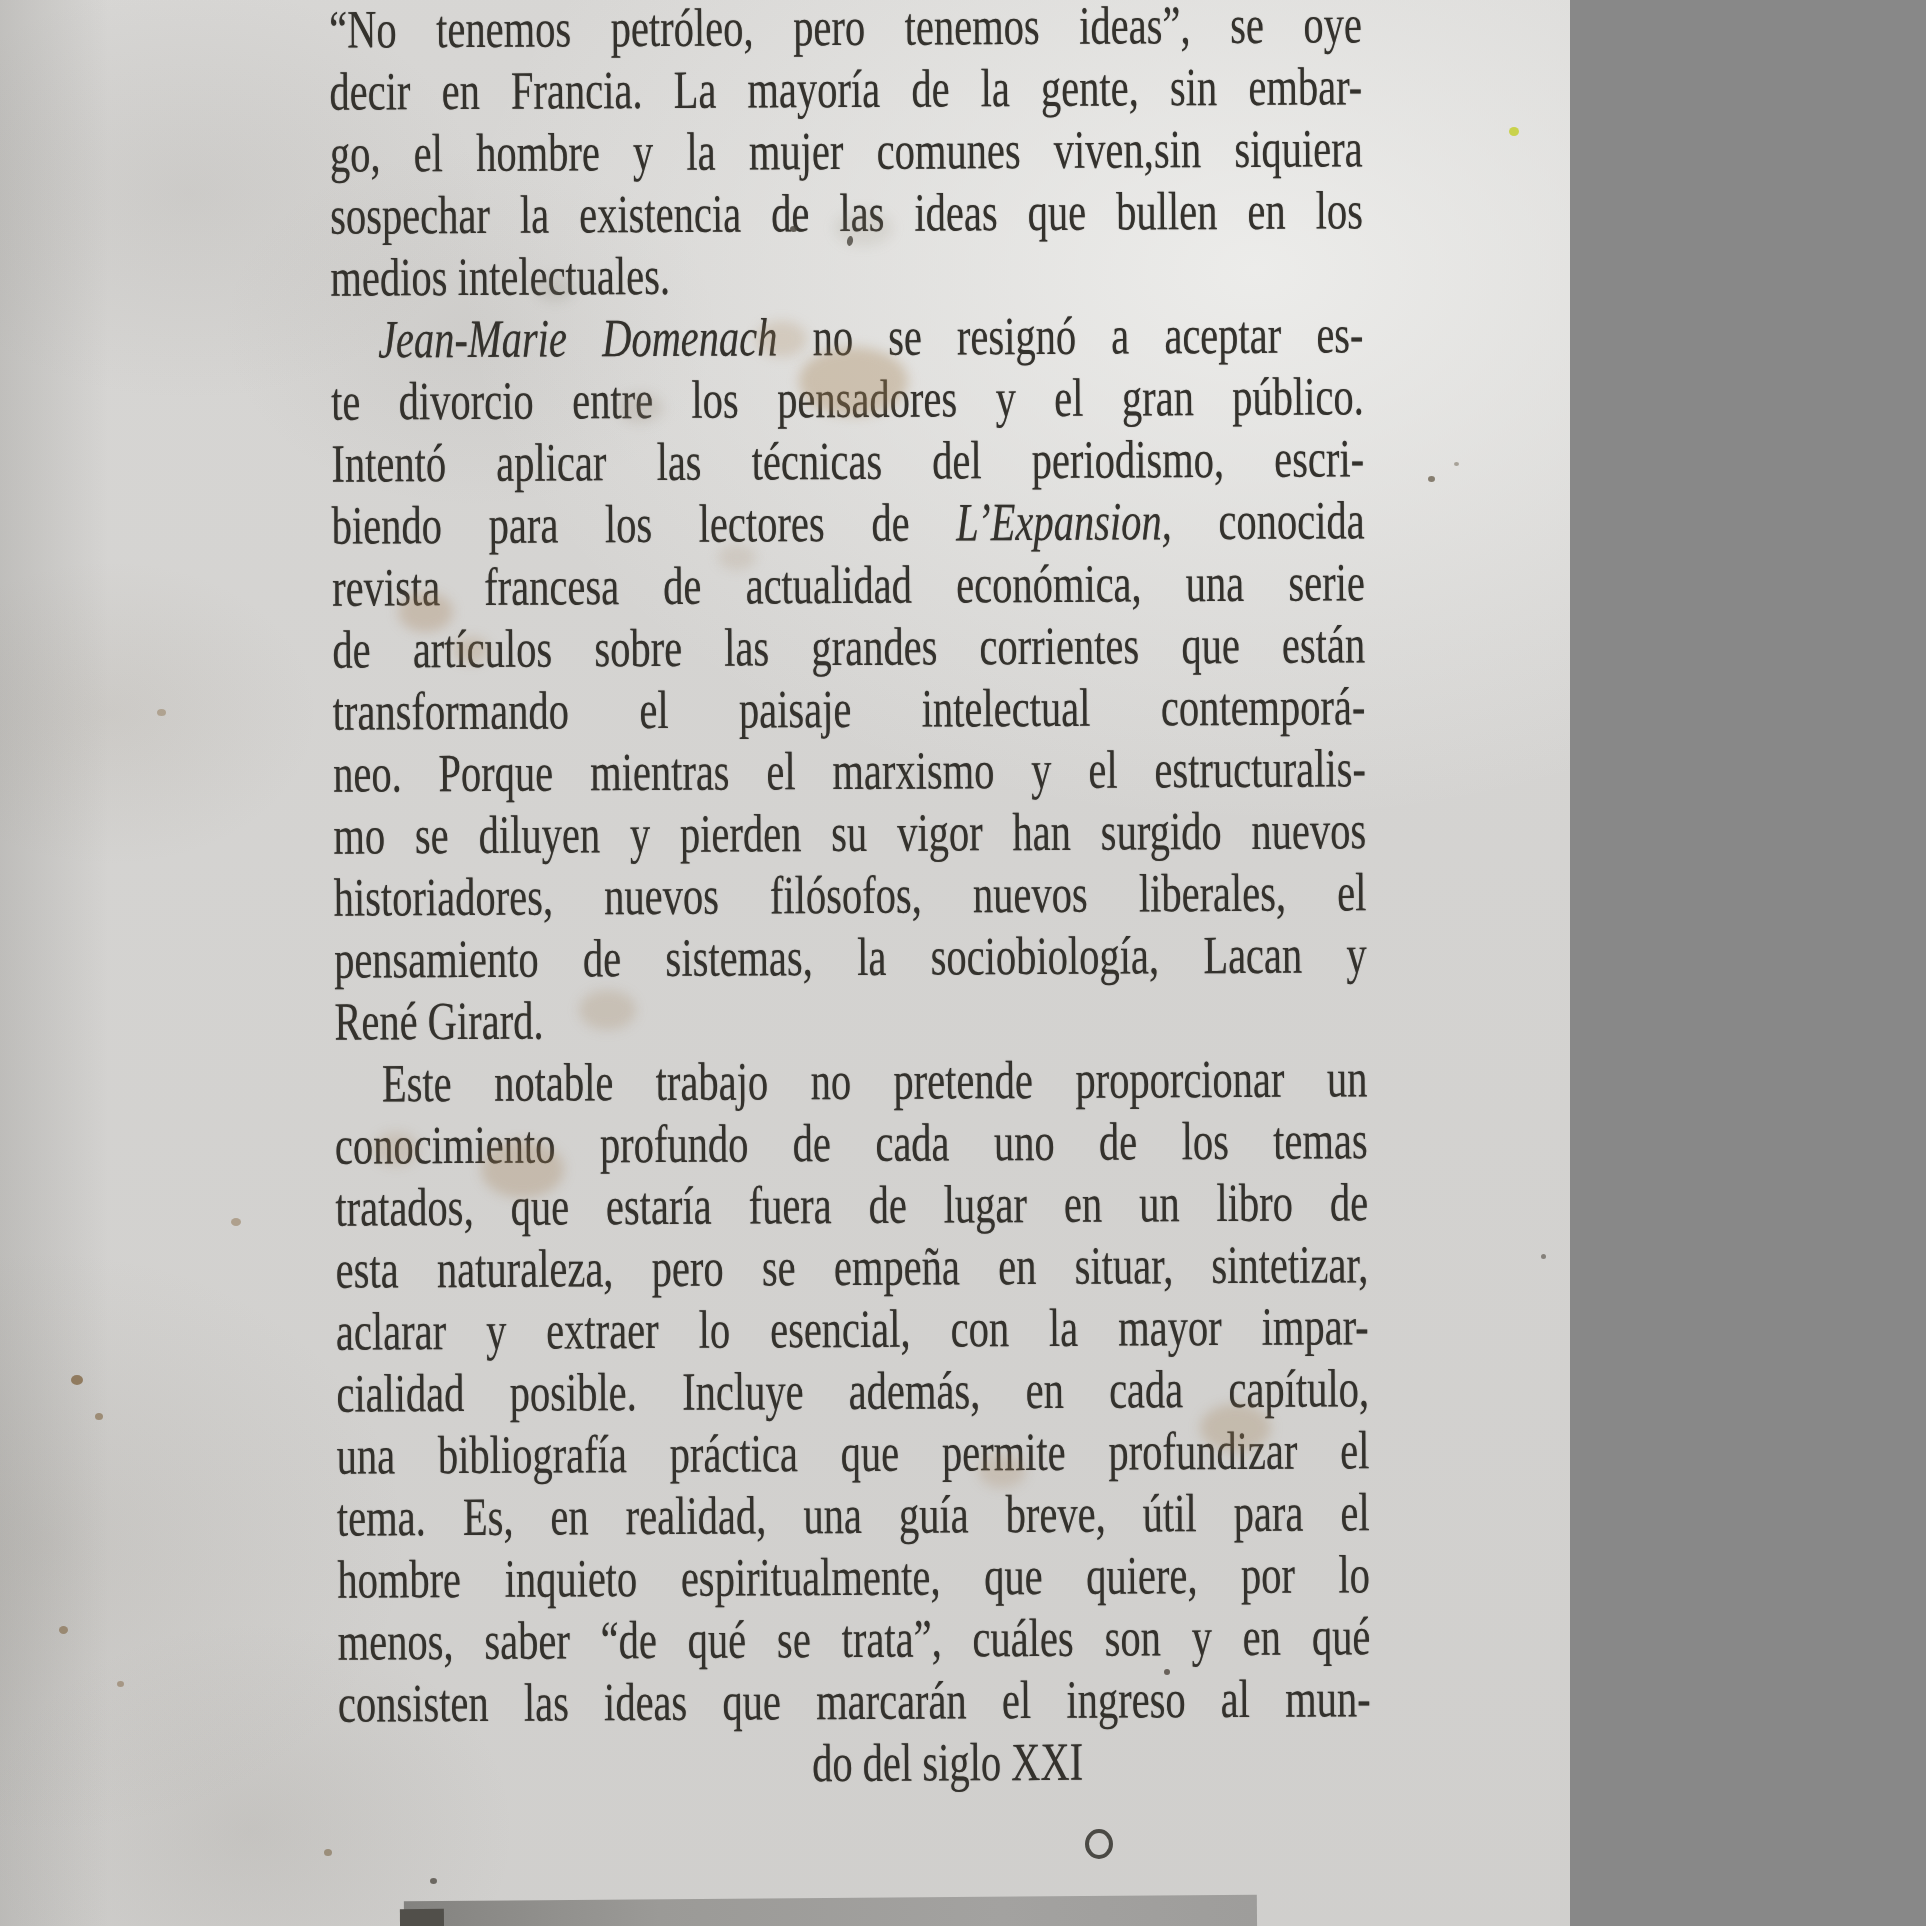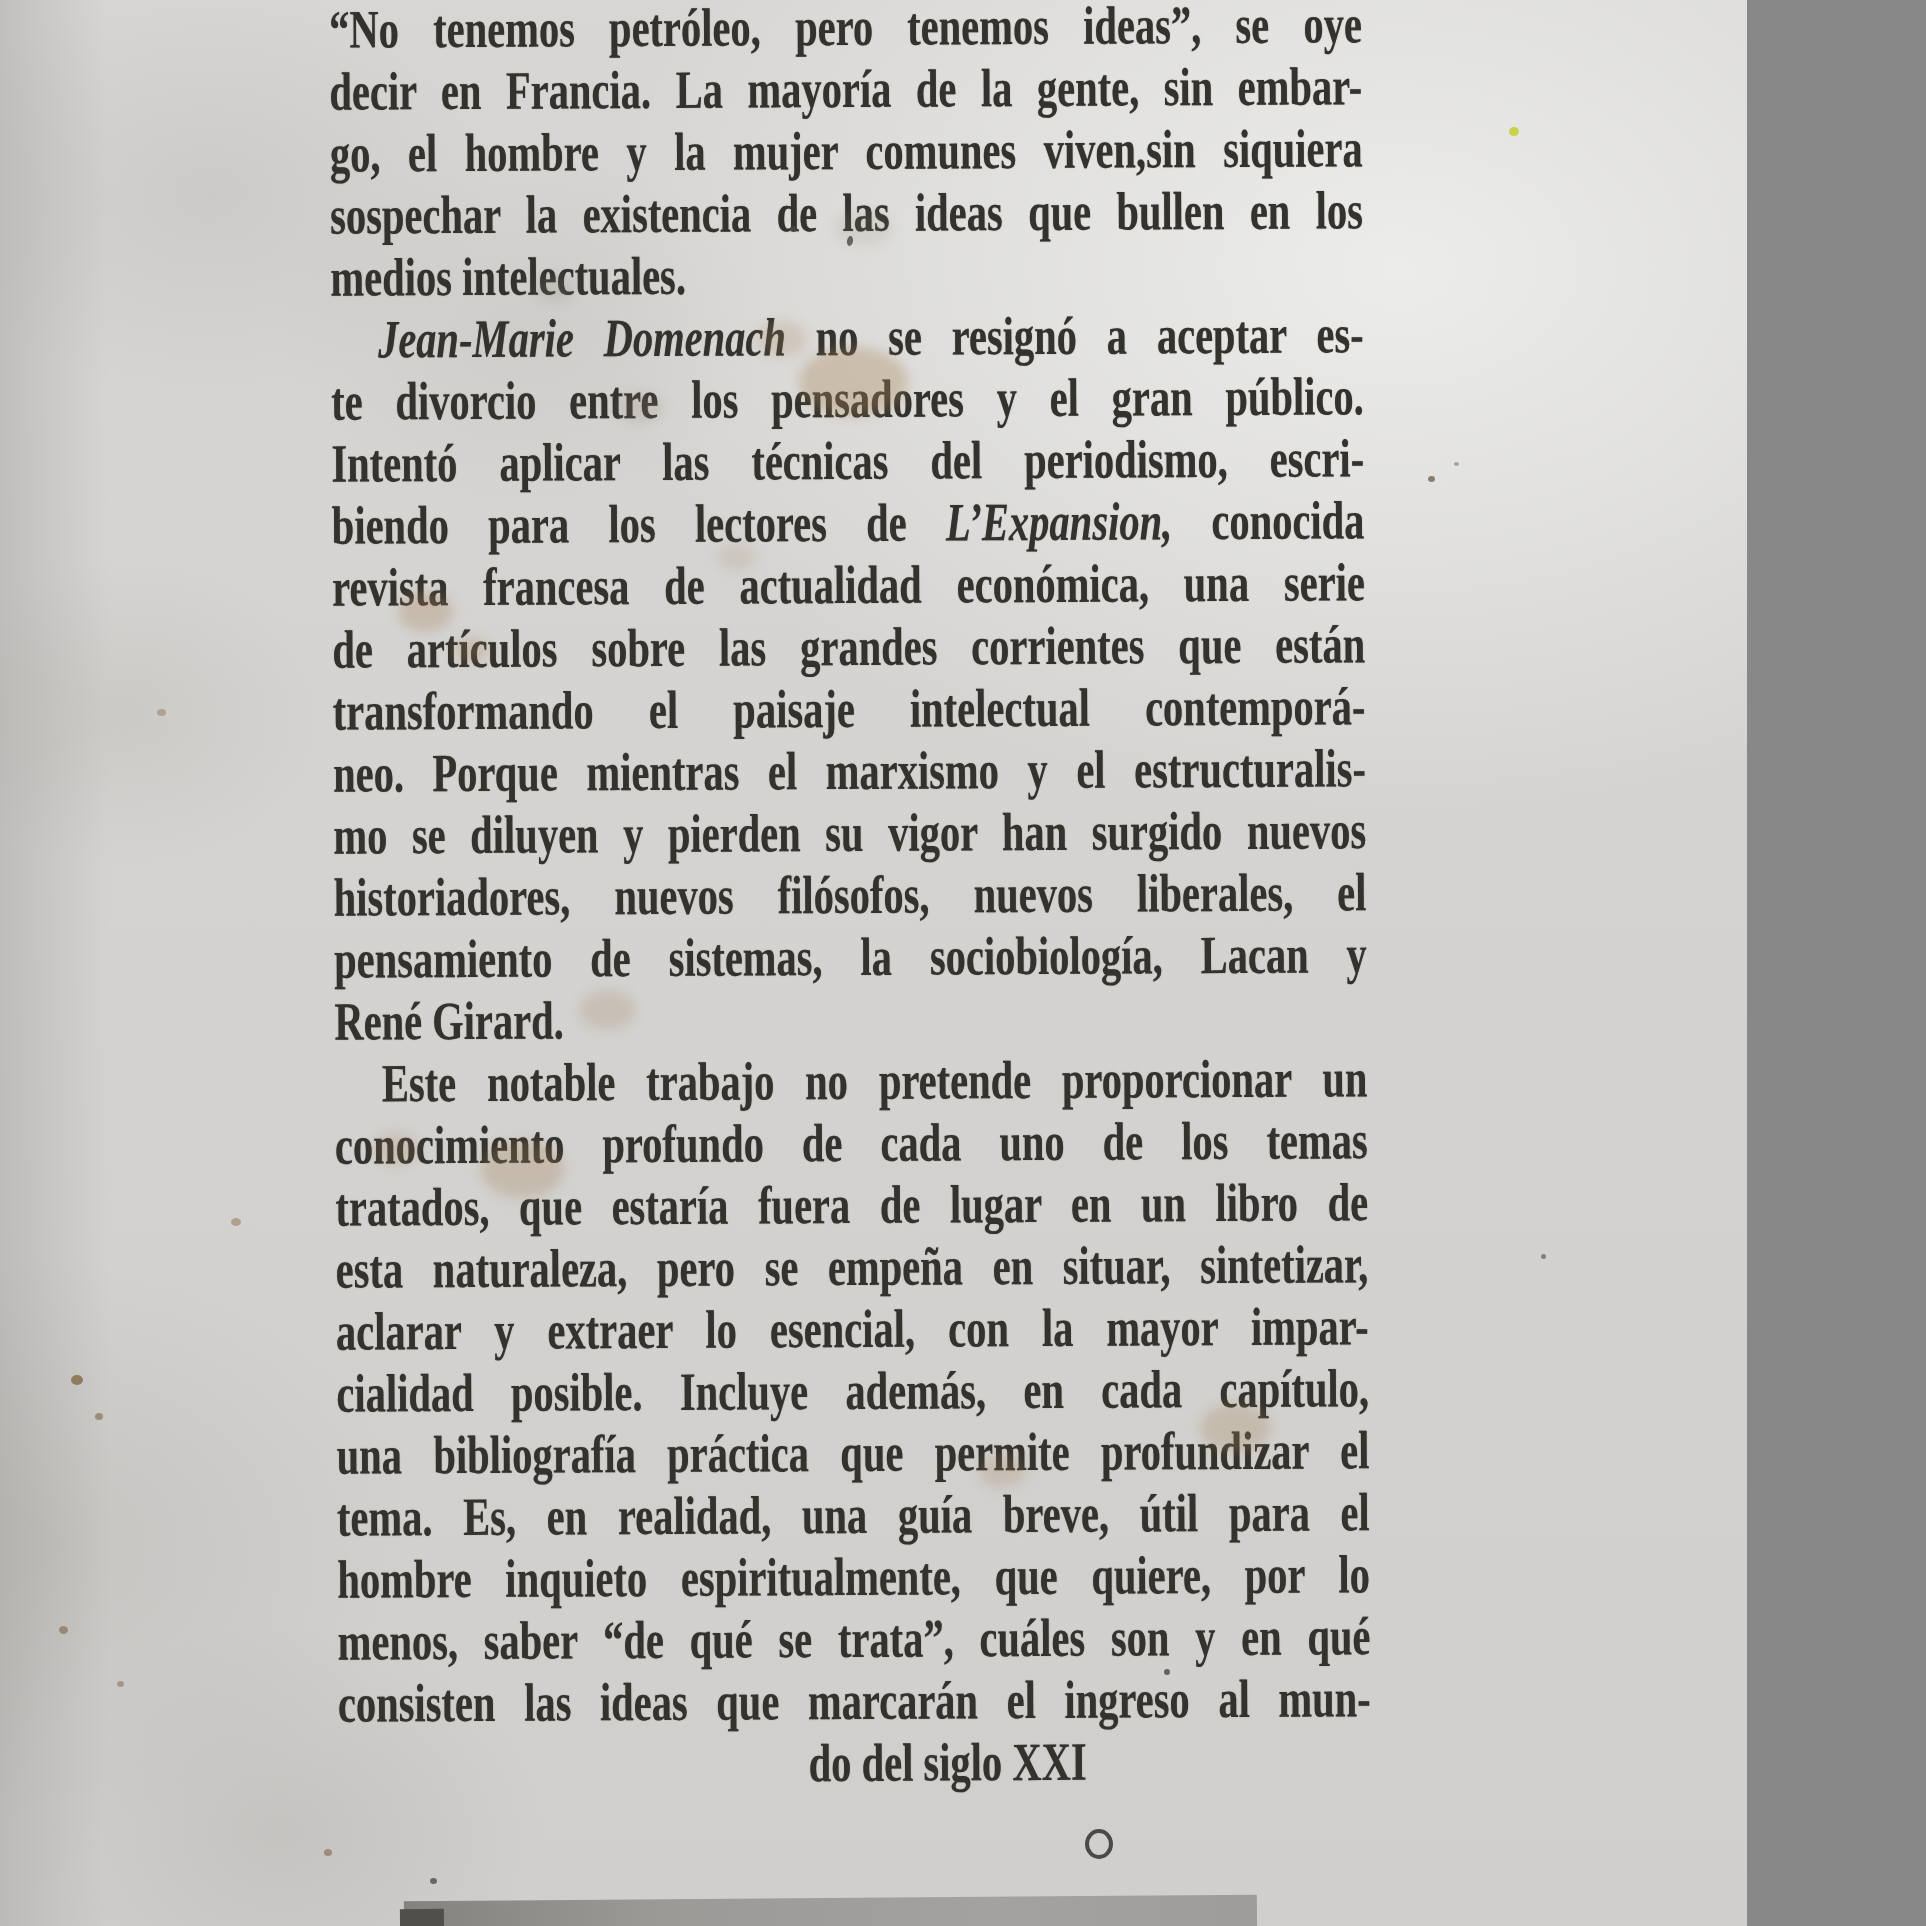--- a/index.html
+++ b/index.html
@@ -1,31 +1,30 @@
 <!DOCTYPE html>
 <html style="--paper: #dbdad8; --ink: #34322d; --band_gray: #9b9a97; --band_dark: #514f4a; --stain_tan: #a7835c; --speck_green: #c9d24b;"><head>
 <meta charset="utf-8">
 <style>
   html,body{margin:0;padding:0;background:#888;}
   .photo{
     position:relative;
-    width:1747px;height:1927px;
+    width:1570px;height:1927px;
     overflow:hidden;
     font-family:"Liberation Serif","DejaVu Serif",serif;
     background:
       radial-gradient(1287px 891px at 80% 14%, rgba(240,240,238,0.85), rgba(240,240,238,0) 62%),
       linear-gradient(to right, rgba(104,102,97,0.20) 0px, rgba(104,102,97,0) 109px),
       radial-gradient(515px 416px at 3% 80%, rgba(128,122,112,0.14), rgba(128,122,112,0) 70%),
       radial-gradient(416px 297px at 12% 10%, rgba(128,124,118,0.12), rgba(128,124,118,0) 70%),
       radial-gradient(356px 257px at 30% 17%, rgba(128,124,118,0.09), rgba(128,124,118,0) 70%),
       radial-gradient(297px 218px at 7% 37%, rgba(140,130,115,0.12), rgba(140,130,115,0) 70%),
       radial-gradient(376px 297px at 16% 95%, rgba(124,119,111,0.14), rgba(124,119,111,0) 70%),
       linear-gradient(to bottom, rgba(122,120,116,0.04), rgba(112,110,106,0.10)),
       var(--paper,#dbdad8);
-    font-weight: bold;
   }
   .text-column{
     position:absolute;left:329px;top:-4px;width:1033px;
     transform:rotate(-0.3deg);transform-origin:50% 0;
     color:var(--ink,#34322d);
     text-shadow:0 0 1.2px rgba(52,50,45,0.55);
   }
   .line{
     box-sizing:border-box;
     width:1377px;

